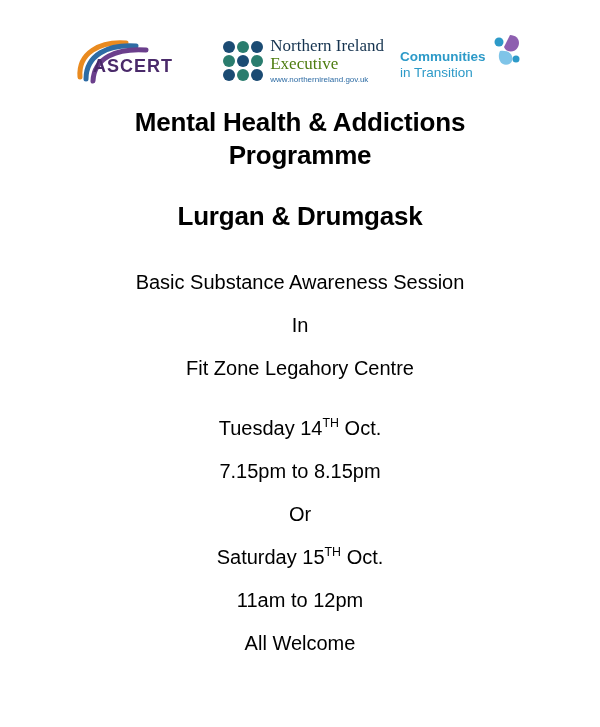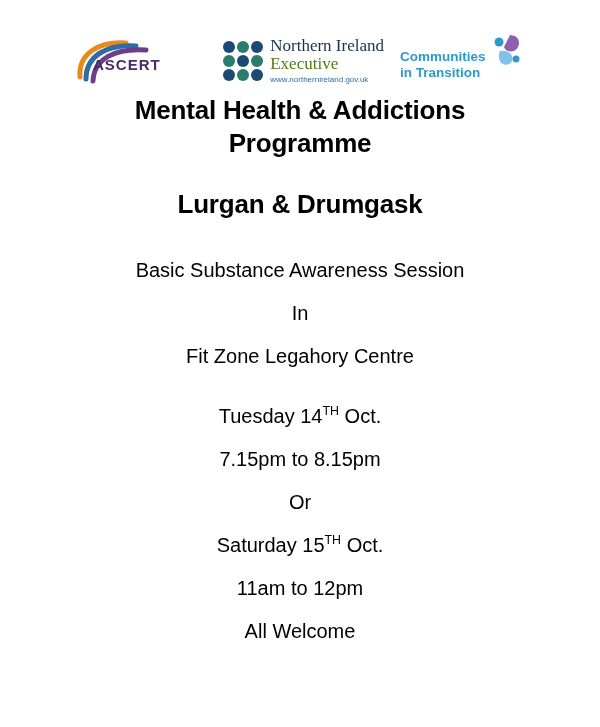--- a/index.html
+++ b/index.html
@@ -37,21 +37,21 @@
   .ascert {
     position: relative;
     width: 108px;
     height: 48px;
   }
   .ascert svg { display: block; }
   .ascert-text {
     position: absolute;
     left: 19px;
     top: 19px;
-    font-size: 15px;
+    font-size: 18px;
     font-weight: bold;
     letter-spacing: 1px;
     color: #4a2a6a;
     font-family: "Liberation Sans", sans-serif;
   }
 
   
   .niexec {
     display: flex;
     align-items: flex-start;
@@ -107,41 +107,41 @@
     line-height: 1.15;
   }
   .cit-l1 {
     font-size: 13.5px;
     color: #2d9ac8;
     font-weight: bold;
   }
   .cit-l2 {
     font-size: 13.5px;
     color: #2d9ac8;
-    font-weight: bold;
+    font-weight: normal;
   }
   .cit-mark {
     position: absolute;
     right: 2px;
     top: -2px;
     width: 34px;
     height: 34px;
   }
 
   
   .content {
     text-align: center;
     padding: 0 40px;
     box-sizing: border-box;
   }
   .title {
     font-size: 26px;
     font-weight: bold;
     line-height: 1.28;
-    margin-top: 24px;
+    margin-top: 36px;
     letter-spacing: -0.2px;
   }
   .subtitle {
     font-size: 26px;
     font-weight: bold;
     margin-top: 28px;
     letter-spacing: -0.2px;
   }
   .line {
     font-size: 20px;

